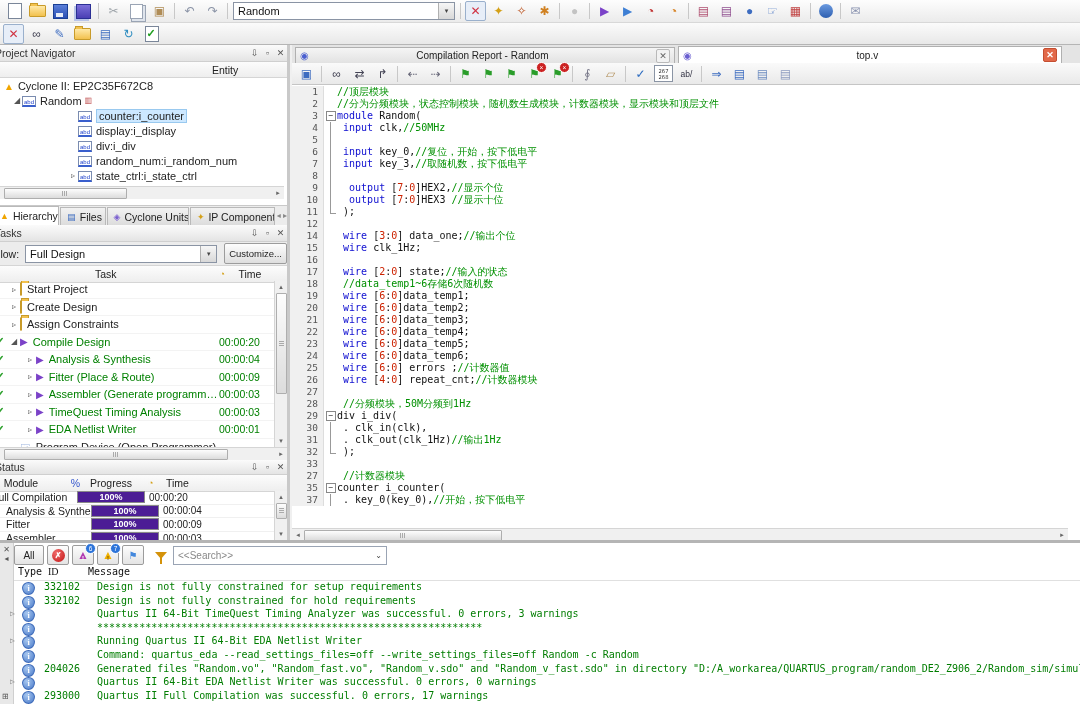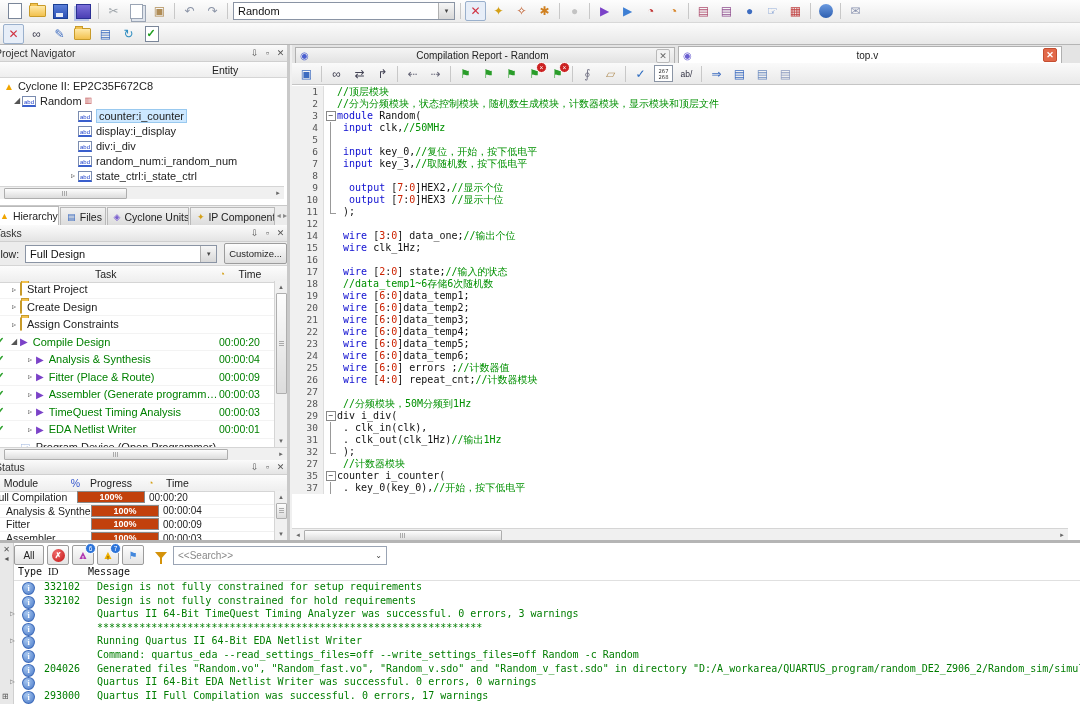--- a/index.html
+++ b/index.html
@@ -84,21 +84,21 @@
   .i-play{color:#7b42c8;font-size:10px;}
   .i-hand{color:#3d6cc0;font-size:12px;}
   .t-label{flex:1;overflow:hidden;text-overflow:ellipsis;}
   .t-time{width:56px;flex:none;font-size:10.5px;}
   .tasks-flowbar{height:23px;display:flex;align-items:center;font-size:10.5px;background:#ececec;border-bottom:1px solid #d5d5d5;padding-left:2px;}
   .btn{height:19px;background:linear-gradient(#fdfdfd,#dedede);border:1px solid #9c9c9c;border-radius:2px;
     font-size:9.5px;display:inline-flex;align-items:center;padding:0 4px;}
   
   .st-row{height:12.6px;display:flex;align-items:center;font-size:10.5px;border-bottom:1px solid #f0f0f0;white-space:nowrap;}
   .st-module{width:85px;flex:none;overflow:hidden;}
-  .st-bar{width:66px;height:10px;flex:none;border:1px solid #8a8a8a;background:#c2410c;color:#fff;
+  .st-bar{width:66px;height:10px;flex:none;border:1px solid #8a8a8a;background:#4c1d95;color:#fff;
     font-size:9px;font-weight:bold;display:flex;align-items:center;justify-content:center;margin-right:4px;}
   .st-time{font-size:10px;}
 
   
   #editor{left:292px;top:45px;width:788px;height:495px;background:#fff;}
   #editor-tabbar{position:absolute;left:0;top:0;width:788px;height:18px;background:#e4e4e4;display:flex;align-items:flex-end;}
   .ed-tab{height:16px;display:flex;align-items:center;font-size:10px;border:1px solid #b0b0b0;border-bottom:none;
     background:linear-gradient(#f5f5f5,#e2e2e2);margin-left:3px;padding:0 4px;box-sizing:border-box;}
   .ed-tab.active{background:#fff;height:17px;}
   .ed-tab .et-icon{font-size:10px;margin-right:5px;}
@@ -540,20 +540,21 @@
       <div class="cl"><span class="ln">23</span><span class="fold"></span><span class="ct"><span class="tk-p"> </span><span class="tk-k">wire</span><span class="tk-p"> [</span><span class="tk-n">6</span><span class="tk-p">:</span><span class="tk-n">0</span><span class="tk-p">]data_temp5;</span></span></div>
       <div class="cl"><span class="ln">24</span><span class="fold"></span><span class="ct"><span class="tk-p"> </span><span class="tk-k">wire</span><span class="tk-p"> [</span><span class="tk-n">6</span><span class="tk-p">:</span><span class="tk-n">0</span><span class="tk-p">]data_temp6;</span></span></div>
       <div class="cl"><span class="ln">25</span><span class="fold"></span><span class="ct"><span class="tk-p"> </span><span class="tk-k">wire</span><span class="tk-p"> [</span><span class="tk-n">6</span><span class="tk-p">:</span><span class="tk-n">0</span><span class="tk-p">] errors ;</span><span class="tk-c">//计数器值</span></span></div>
       <div class="cl"><span class="ln">26</span><span class="fold"></span><span class="ct"><span class="tk-p"> </span><span class="tk-k">wire</span><span class="tk-p"> [</span><span class="tk-n">4</span><span class="tk-p">:</span><span class="tk-n">0</span><span class="tk-p">] repeat_cnt;</span><span class="tk-c">//计数器模块</span></span></div>
       <div class="cl"><span class="ln">27</span><span class="fold"></span><span class="ct"></span></div>
       <div class="cl"><span class="ln">28</span><span class="fold"></span><span class="ct"><span class="tk-c"> //分频模块，50M分频到1Hz</span></span></div>
       <div class="cl"><span class="ln">29</span><span class="fold b"></span><span class="ct"><span class="tk-p">div i_div(</span></span></div>
       <div class="cl"><span class="ln">30</span><span class="fold v"></span><span class="ct"><span class="tk-p"> . clk_in(clk),</span></span></div>
       <div class="cl"><span class="ln">31</span><span class="fold v"></span><span class="ct"><span class="tk-p"> . clk_out(clk_1Hz)</span><span class="tk-c">//输出1Hz</span></span></div>
       <div class="cl"><span class="ln">32</span><span class="fold e"></span><span class="ct"><span class="tk-p"> );</span></span></div>
+      <div class="cl"><span class="ln">33</span><span class="fold"></span><span class="ct"></span></div>
       <div class="cl"><span class="ln">27</span><span class="fold"></span><span class="ct"><span class="tk-c"> //计数器模块</span></span></div>
       <div class="cl"><span class="ln">35</span><span class="fold b"></span><span class="ct"><span class="tk-p">counter i_counter(</span></span></div>
       <div class="cl"><span class="ln">37</span><span class="fold v"></span><span class="ct"><span class="tk-p"> . key_0(key_0),</span><span class="tk-c">//开始，按下低电平</span></span></div>
     </div>
   <div class="hscroll" style="left:0;right:12px;top:483px;">
     <span class="sc-arrow">◂</span>
     <div class="sc-track">
         <div class="sc-thumb" style="width:26%;"></div>
       </div>
     <span class="sc-arrow">▸</span>

